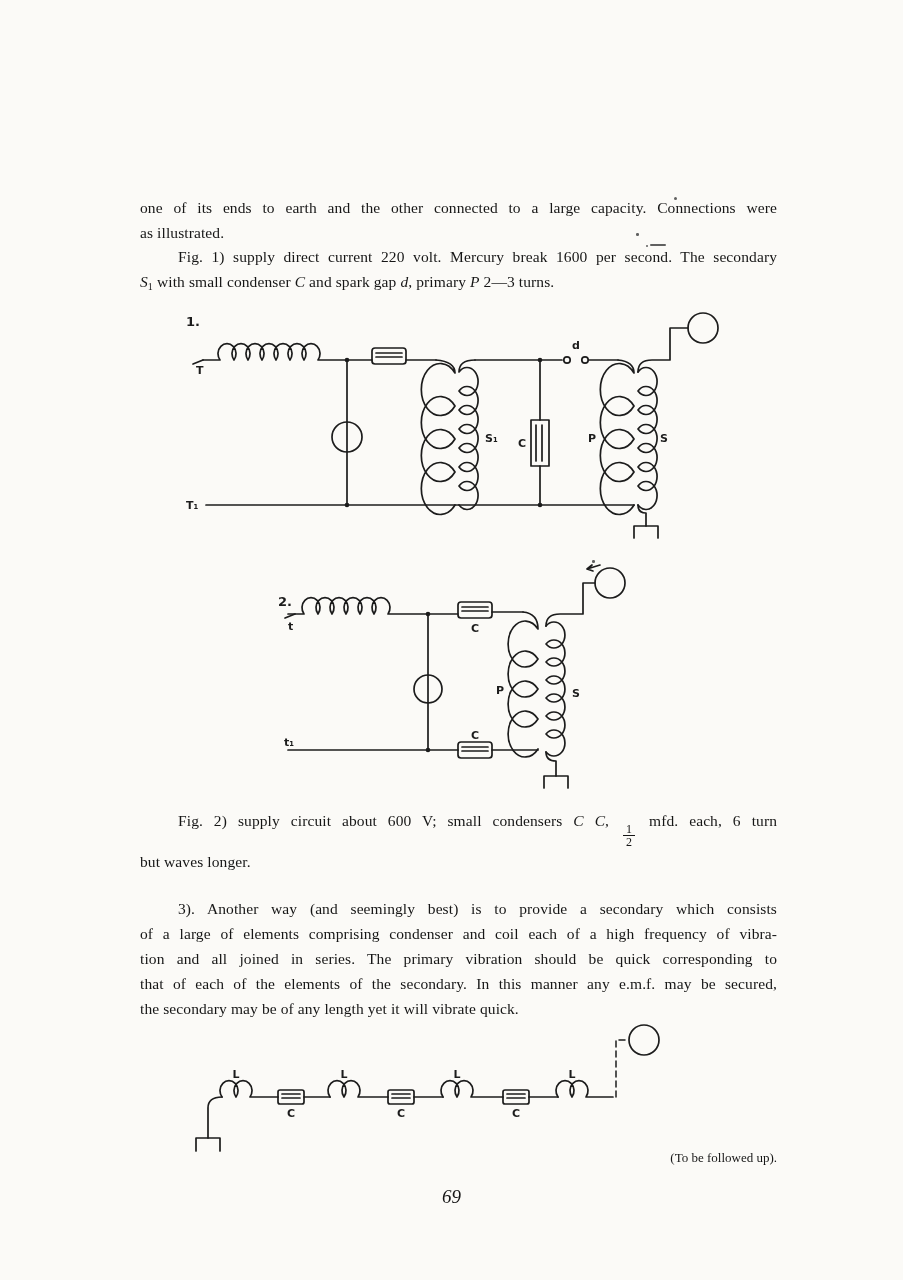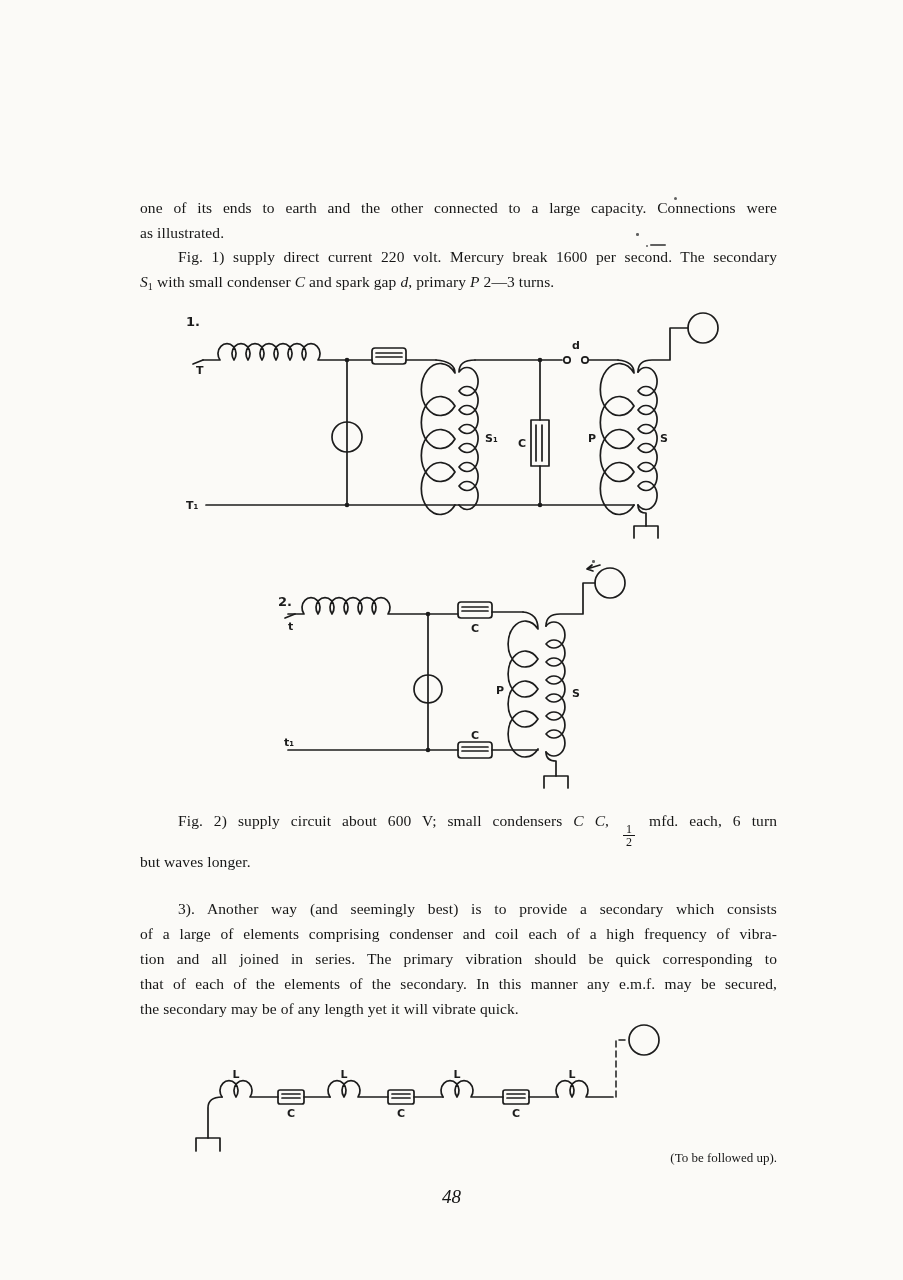--- a/index.html
+++ b/index.html
@@ -178,20 +178,20 @@
     </g>
     <text class="dlabel" x="346" y="97" text-anchor="middle">C</text>
     <path class="ck" d="M 359 77 H 388"></path>
     <path class="ck" d="M 388 77 a 9,10 0 1 1 14,0 a 9,10 0 1 1 14,0 h 27"></path>
     <text class="dlabel" x="402" y="58" text-anchor="middle">L</text>
     <path class="ck dashed" d="M 446 77 V 20 H 458"></path>
     <circle class="ck" cx="474" cy="20" r="15"></circle>
   </svg>
 
   <div class="closing">(To be followed up).</div>
-  <div class="pagenum">48</div>
+  <div class="pagenum">69</div>
 
   <div class="speck" style="left:674px;top:197px;width:3px;height:3px"></div>
   <div class="speck" style="left:636px;top:233px;width:2.5px;height:2.5px"></div>
   <div class="speck dash" style="left:650px;top:244px;width:16px;height:2px"></div>
   <div class="speck" style="left:646px;top:245px;width:2px;height:2px"></div>
   <div class="speck" style="left:592px;top:560px;width:2.5px;height:2.5px"></div>
 </div>
 
 </body></html>

